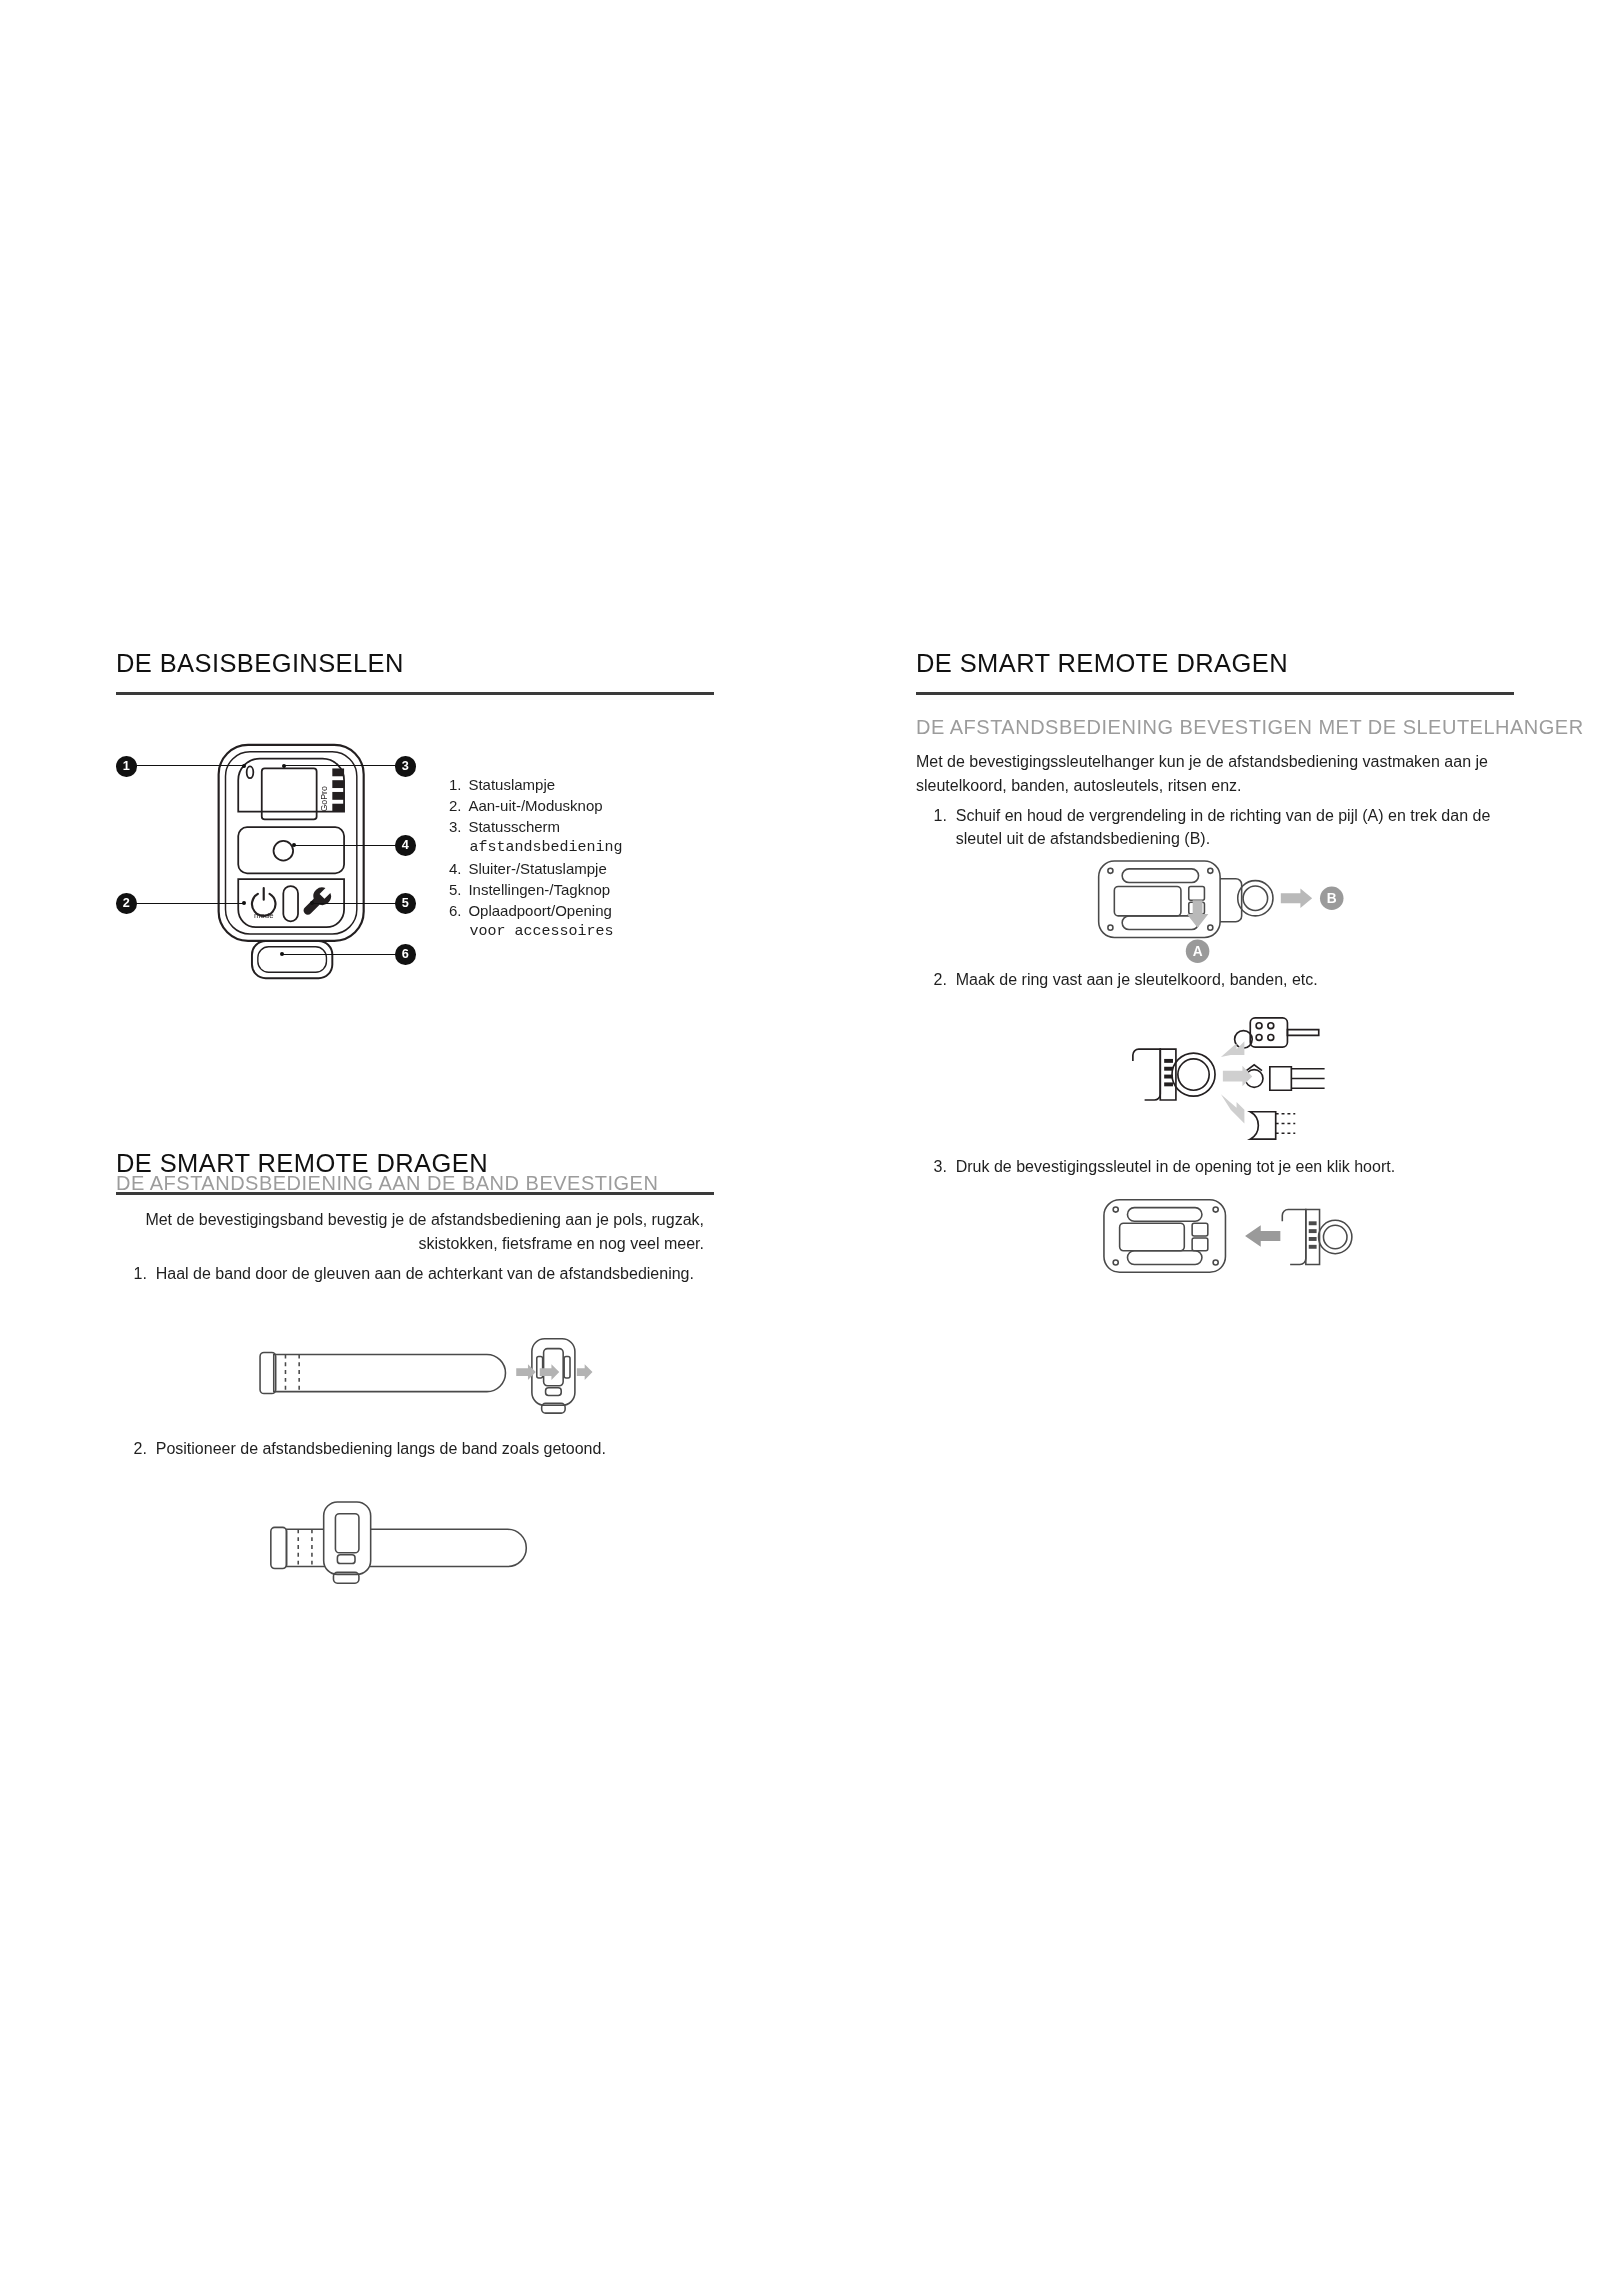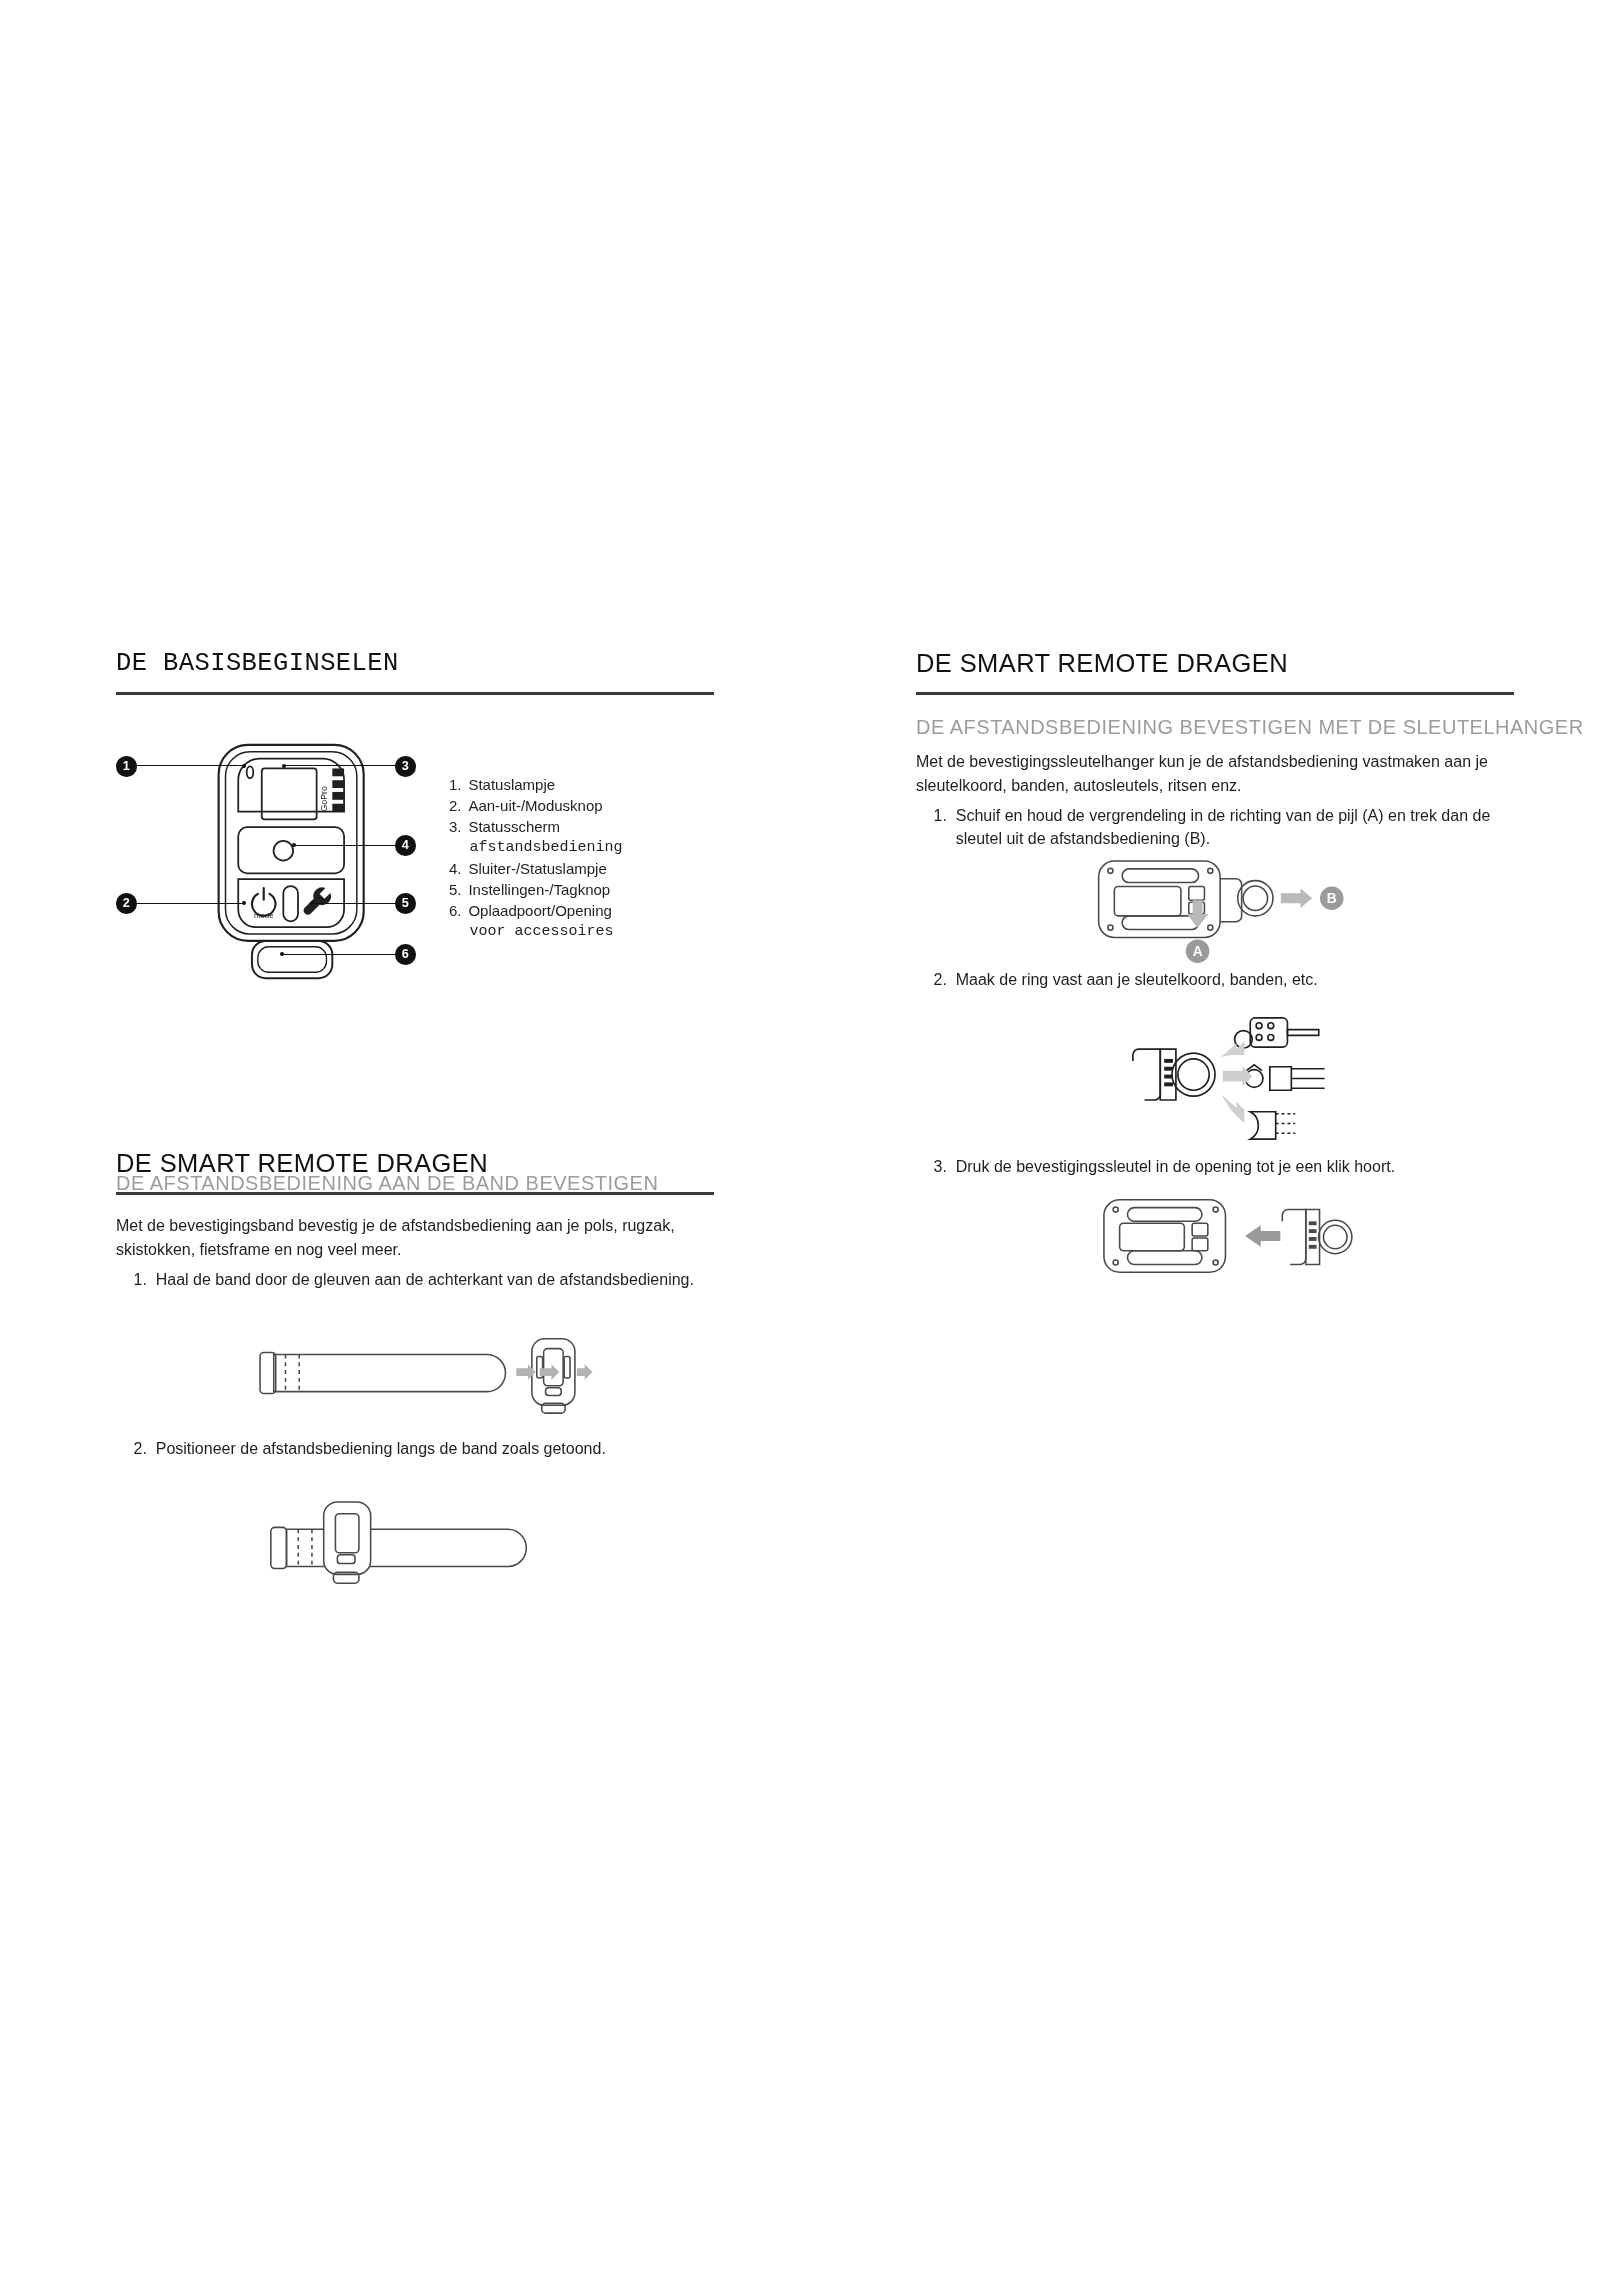--- a/index.html
+++ b/index.html
@@ -116,21 +116,21 @@
   }
 
   .fig { position: absolute; }
   svg { display: block; overflow: visible; }
 </style>
 </head>
 <body>
 
 <div class="page">
 
-  <div class="col col-left" style="top:649px;font-family:Liberation Mono, monospace;">
+  <div class="col col-left" style="top:649px;">
     <div class="section-title">DE BASISBEGINSELEN</div>
     <div class="rule rule-left"></div>
   </div>
 
   <div class="fig" style="left:201px; top:741px;">
     <svg width="196" height="245" viewBox="0 0 200 250">
       <g fill="none" stroke="#231f20" stroke-width="2.2">
         <rect x="18" y="4" width="148" height="200" rx="30" ry="30"></rect>
         <rect x="25" y="11" width="134" height="186" rx="25" ry="25" stroke-width="1.5"></rect>
       </g>
@@ -230,21 +230,21 @@
     <div class="cont">voor accessoires</div>
   </div>
 
   <div class="col col-left" style="top:1149px;">
     <div class="section-title">DE SMART REMOTE DRAGEN</div>
     <div class="rule rule-left"></div>
   </div>
 
   <div class="col col-left" style="top:1172px;">
     <div class="subhead">DE AFSTANDSBEDIENING AAN DE BAND BEVESTIGEN</div>
-    <div class="body-text" style="margin-top:19px; width:588px;">Met de bevestigingsband bevestig je de afstandsbediening aan je pols, rugzak, skistokken, fietsframe en nog veel meer.</div>
+    <div class="body-text" style="margin-top:13px; width:588px;text-align:right;">Met de bevestigingsband bevestig je de afstandsbediening aan je pols, rugzak, skistokken, fietsframe en nog veel meer.</div>
     <div class="step" style="margin-top:6.9px; margin-left:17.6px; width:573px;">
       <span class="num">1.</span>
       <span class="txt">Haal de band door de gleuven aan de achterkant van de afstandsbediening.</span>
     </div>
   </div>
 
   <div class="fig" style="left:240px; top:1331px;">
     <svg width="353" height="88" viewBox="0 0 360 90">
       <g fill="none" stroke="#4a4a4a" stroke-width="1.6">
         <path d="M34 24 L252 24 a19 19 0 0 1 0 38 L34 62 Z"></path>

